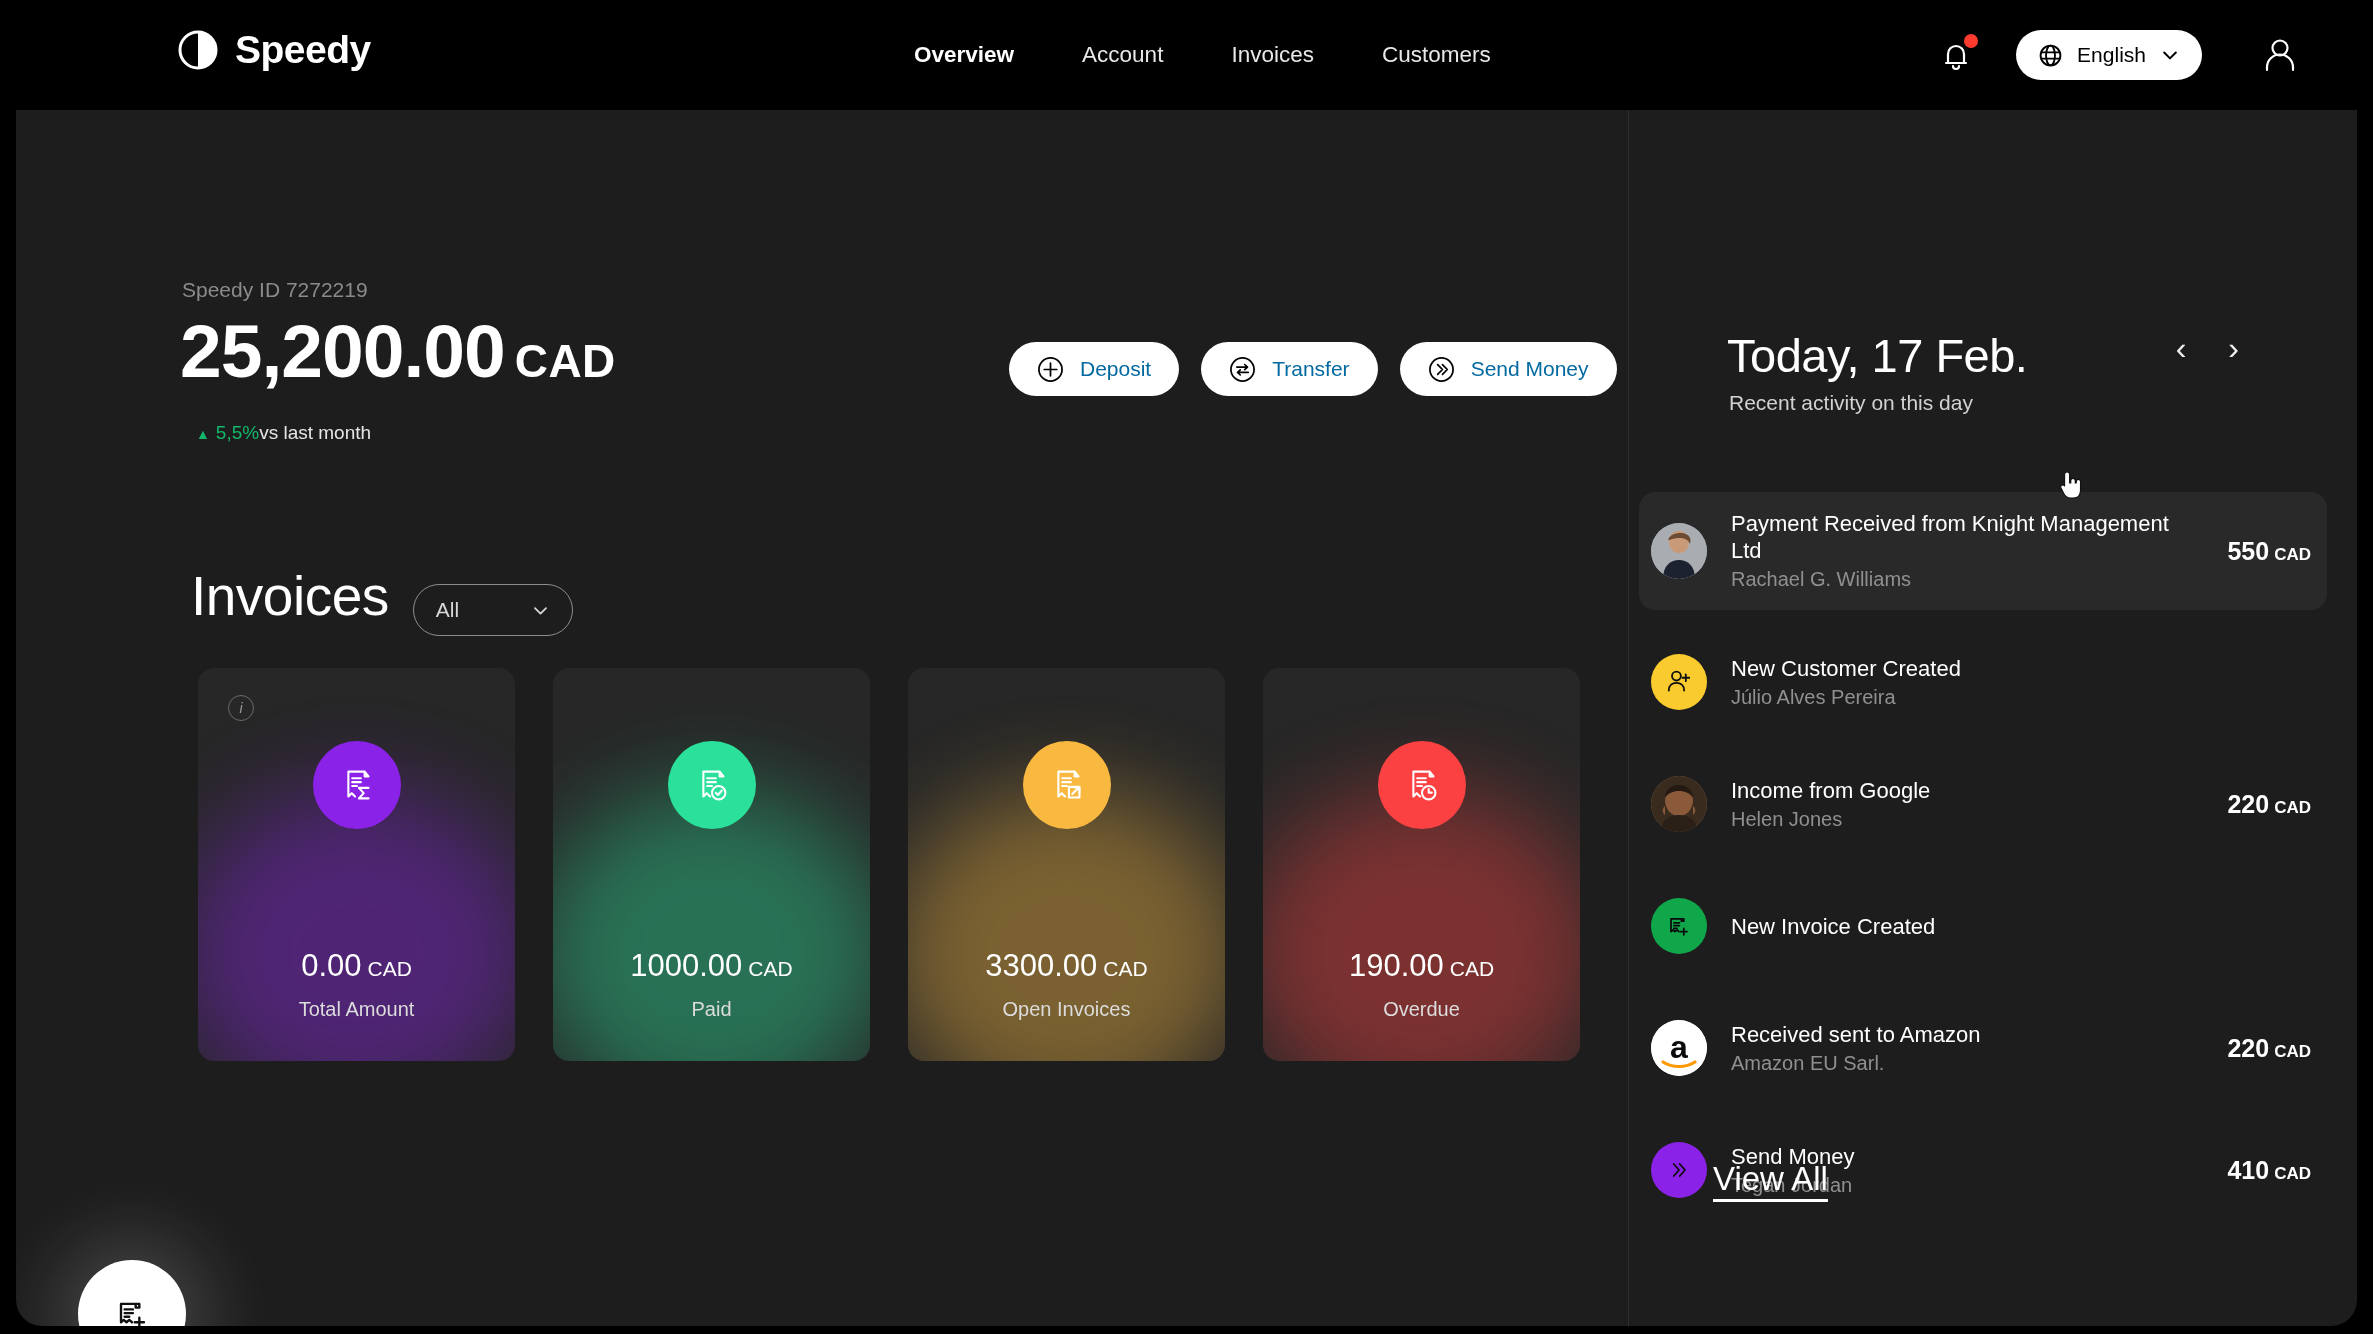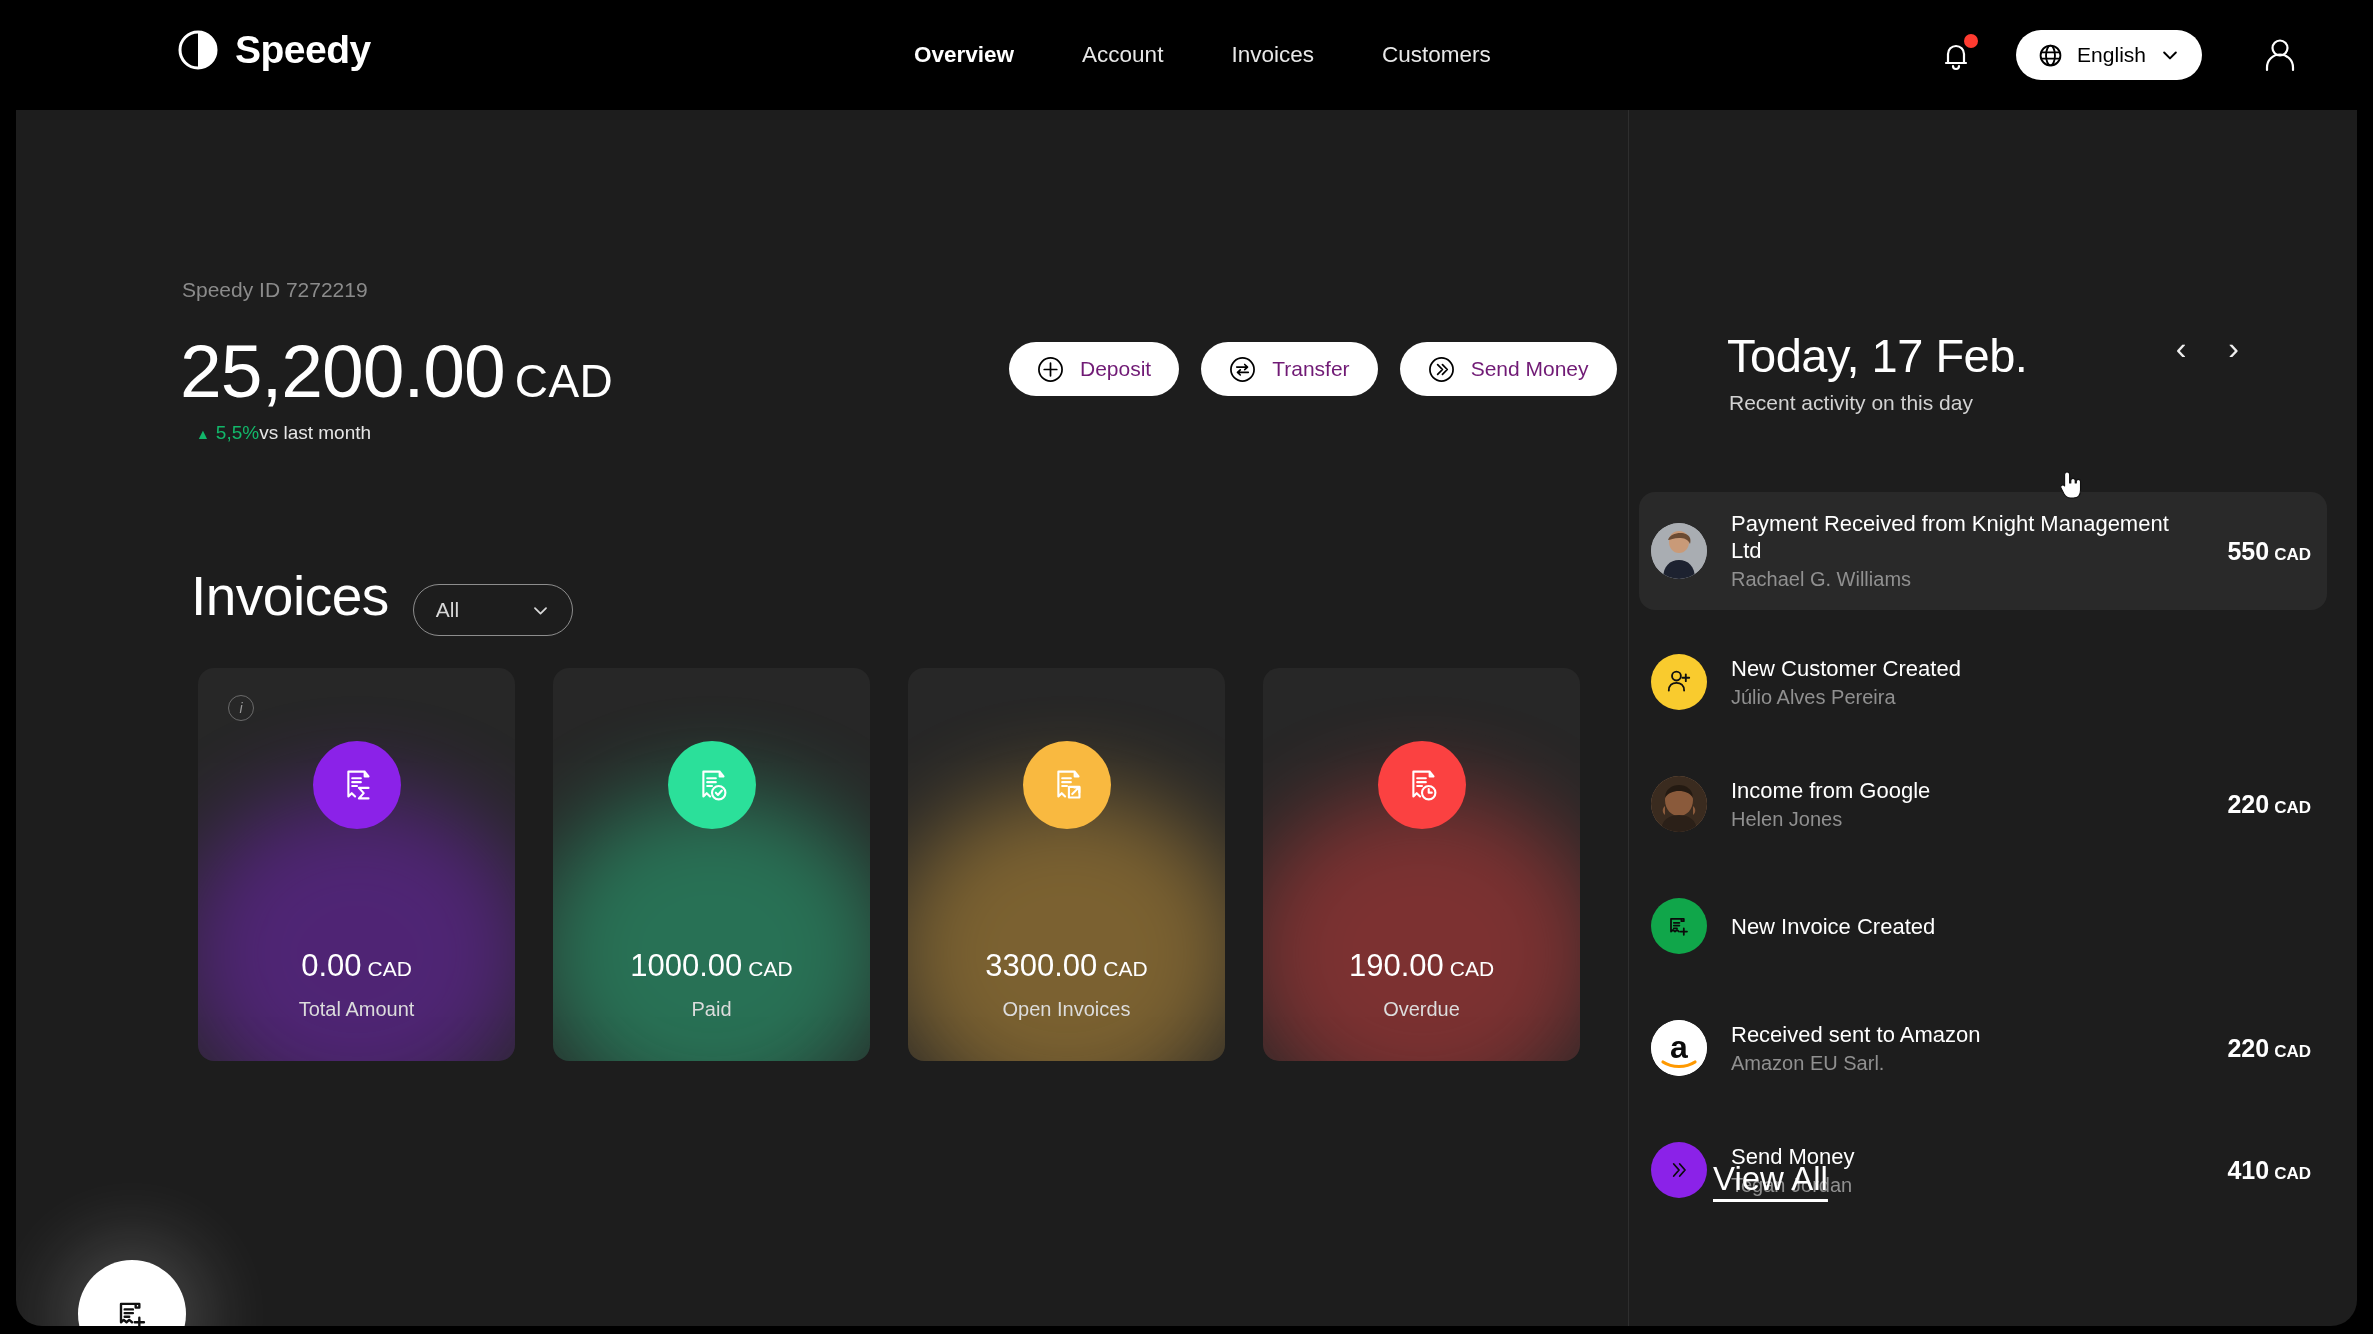--- a/index.html
+++ b/index.html
@@ -44,30 +44,30 @@
   .shell {
     position:absolute; left:16px; top:110px; width:2341px; height:1216px;
     background:#1d1d1d; border-radius:0 0 26px 26px; overflow:hidden;
   }
   .divider { position:absolute; left:1612px; top:0; width:1px; height:1216px; background:#2e2e2e; }
 
   
   .main { position:absolute; left:0; top:0; width:1612px; height:1216px; }
 
   .speedy-id { position:absolute; left:166px; top:168px; color:#8b8b8b; font-size:21px; }
-  .balance { position:absolute; left:164px; top:218px; color:#fff; font-size:75px; font-weight:normal; letter-spacing:-1px; white-space:nowrap; }
+  .balance { position:absolute; left:164px; top:198px; color:#fff; font-size:75px; font-weight:bold; letter-spacing:-1px; white-space:nowrap; }
   .balance .cur { font-size:46px; letter-spacing:0.5px; margin-left:10px; }
   .trend { position:absolute; left:180px; top:312px; font-size:19px; color:#fff; white-space:nowrap; }
   .trend .tri { color:#12b76a; font-size:14px; margin-right:6px; }
   .trend .pct { color:#12b76a; margin-right:0; }
   .trend .lbl { color:#e6e6e6; }
 
   .actions { position:absolute; left:993px; top:232px; display:flex; gap:22px; }
   .pill-btn {
-    display:flex; align-items:center; gap:16px; background:#fff; color:#701a75;
+    display:flex; align-items:center; gap:16px; background:#fff; color:#0369a1;
     height:54px; border-radius:27px; padding:0 28px; font-size:21px; cursor:pointer; white-space:nowrap;
   }
 
   .invoices-head { position:absolute; left:175px; top:445px; display:flex; align-items:center; gap:24px; }
   .invoices-title { color:#fff; font-size:55px; letter-spacing:-0.5px; }
   .filter-pill {
     display:flex; align-items:center; justify-content:space-between; gap:24px;
     width:160px; height:52px; border:1.5px solid #8d8d8d; border-radius:26px;
     padding:0 22px; color:#d8d8d8; font-size:21px; cursor:pointer;margin-top:29px;
   }

